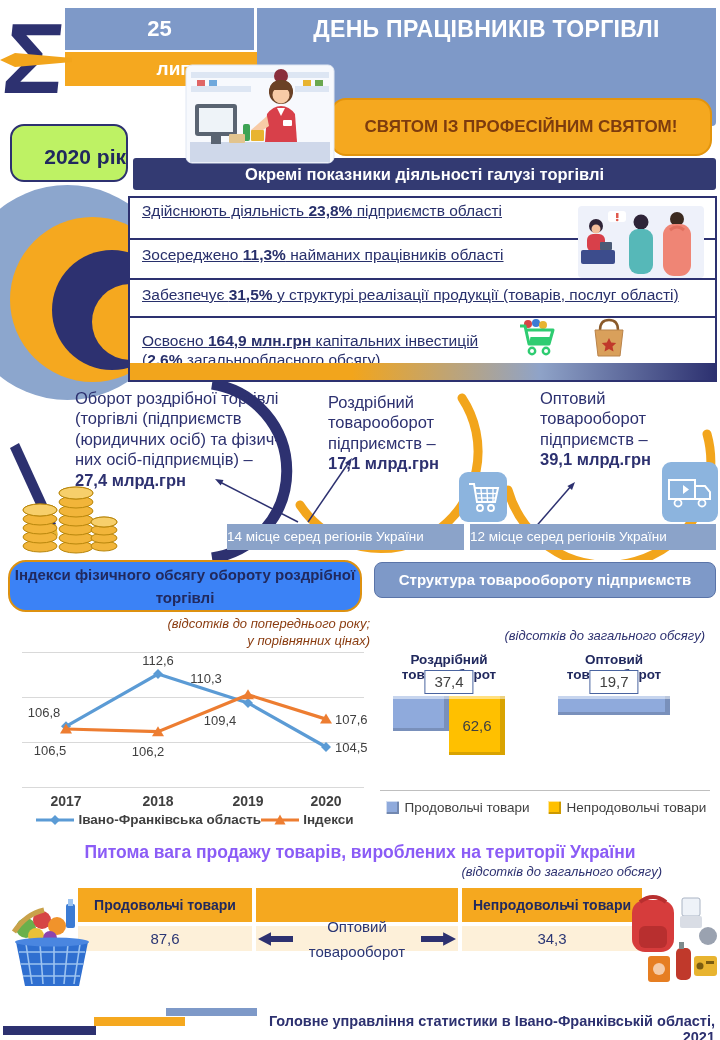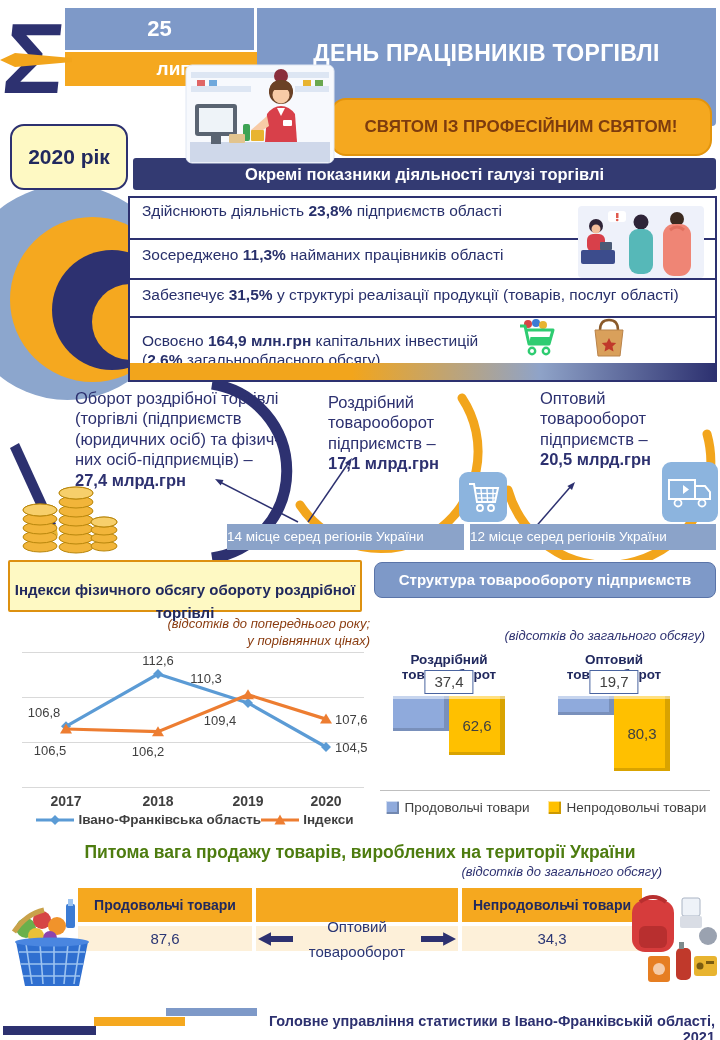--- a/index.html
+++ b/index.html
@@ -7,46 +7,46 @@
         font-family:"Liberation Sans","DejaVu Sans",sans-serif;color:#2d3170;}
   .abs{position:absolute;}
   .b{font-weight:bold;}
   .pre{white-space:pre-line;}
   
   .daybox{left:65px;top:8px;width:189px;height:42px;background:#7e99c8;color:#fff;
           font-weight:bold;font-size:22px;text-align:center;line-height:42px;}
   .monthbox{left:65px;top:52px;width:189px;height:34px;background:#f5a81f;color:#fff;
           font-weight:bold;font-size:19px;text-align:center;line-height:34px;padding-left:26px;}
   .banner{left:257px;top:8px;width:459px;height:118px;background:#7e99c8;border-radius:0 0 4px 4px;}
-  .banner-title{width:100%;text-align:center;margin-top:32px;color:#fff;font-weight:bold;font-size:23px;letter-spacing:.3px;}
+  .banner-title{width:100%;text-align:center;margin-top:8px;color:#fff;font-weight:bold;font-size:23px;letter-spacing:.3px;}
   .greeting{left:330px;top:98px;width:382px;height:58px;background:#f5a81f;border:2px solid #e3940c;
             border-radius:16px;box-sizing:border-box;text-align:center;line-height:54px;
             color:#7d3c0e;font-weight:bold;font-size:17px;z-index:4;}
-  .yearbadge{left:10px;top:124px;width:118px;height:66px;background:#fef9c3;border:2px solid #2d3170;
-             border-radius:14px;box-sizing:border-box;text-align:center;line-height:62px;
+  .yearbadge{left:10px;top:124px;width:118px;height:58px;background:#bef264;border:2px solid #2d3170;
+             border-radius:14px;box-sizing:border-box;text-align:right;line-height:62px;
              color:#21295e;font-weight:bold;font-size:21px;z-index:4;}
   .sectionbar{left:133px;top:158px;width:583px;height:32px;background:#333a72;border-radius:3px;
               text-align:center;line-height:32px;color:#fff;font-weight:bold;font-size:16.5px;z-index:3;}
   
   .panel{left:128px;top:196px;width:589px;height:186px;background:#fff;border:2px solid #2d3170;
          box-sizing:border-box;z-index:3;}
   .ind-row{position:absolute;left:0;width:100%;box-sizing:border-box;border-bottom:2px solid #2d3170;
-           padding:4px 10px 0 12px;font-size:15.5px;color:#28306b;line-height:1.22;}
+           padding:4px 10px 0 12px;font-size:15.5px;color:#28306b;line-height:1.22;text-decoration:underline;}
   .gradstrip{position:absolute;left:0;bottom:0;width:100%;height:17px;
              background:linear-gradient(90deg,#f2a51c 0%,#f2a51c 38%,#8fa3c8 70%,#2d3170 100%);}
   .circle{position:absolute;border-radius:50%;z-index:1;}
   
   .tur-text{position:absolute;z-index:3;color:#2d3170;font-size:16px;line-height:1.24;}
   .badge{position:absolute;background:#8ba3c9;color:#fff;text-align:left;font-size:13.5px;
          line-height:26px;height:26px;z-index:4;}
   .tile{position:absolute;background:#8cb4de;border-radius:9px;z-index:3;}
   
-  .chart-h-left{left:8px;top:560px;width:354px;height:52px;background:#fef9c3;border:2px solid #dd9110;
-     border-radius:2px;box-sizing:border-box;text-align:center;color:#21295e;font-weight:bold;
-     font-size:15px;line-height:1.55;padding-top:16px;z-index:2;}
+  .chart-h-left{left:8px;top:560px;width:354px;height:52px;background:#3b82f6;border:2px solid #dd9110;
+     border-radius:18px;box-sizing:border-box;text-align:center;color:#21295e;font-weight:bold;
+     font-size:15px;line-height:1.55;padding-top:1px;z-index:2;}
   .chart-h-right{left:374px;top:562px;width:342px;height:36px;background:#7e99c8;border:1px solid #5a74a8;
      border-radius:8px;box-sizing:border-box;text-align:center;color:#fff;font-weight:bold;
      font-size:15px;line-height:34px;z-index:2;}
   .subtitle-left{left:90px;top:616px;width:280px;text-align:right;color:#8a3c10;
      font-style:italic;font-size:13px;line-height:1.3;}
   .subtitle-right{left:450px;top:628px;width:255px;text-align:right;color:#2d3170;
      font-style:italic;font-size:13px;}
   .dlabel{font-family:"Liberation Sans",sans-serif;font-size:13px;fill:#404040;}
   .xlabel{font-family:"Liberation Sans",sans-serif;font-size:14px;font-weight:bold;fill:#404040;}
   .legend-row{display:flex;align-items:center;justify-content:center;
@@ -57,21 +57,21 @@
   .seg{width:100%;box-shadow:inset 0 3px 0 rgba(255,255,255,.5), inset -5px -3px 0 rgba(0,0,0,.15);}
   .seg-food{background:#8faadc;}
   .seg-nonfood{background:#ffc000;display:flex;align-items:center;justify-content:center;
      font-size:15px;color:#404040;}
   .callout{position:absolute;top:-26px;left:50%;transform:translateX(-50%);background:#fff;
      border:1.5px solid #4a64a0;padding:0 9px;font-size:15px;color:#404040;line-height:22px;}
   .axisline{position:absolute;left:380px;top:790px;width:330px;height:1px;background:#bfbfbf;}
   .sq{display:inline-block;width:13px;height:13px;margin-right:6px;vertical-align:-2px;
       box-shadow:inset 1px 1px 0 rgba(255,255,255,.6), inset -2px -2px 0 rgba(0,0,0,.2);}
   
-  .bt-title{left:0;top:842px;width:720px;text-align:center;color:#4d7c0f;font-weight:bold;font-size:17.5px;}
+  .bt-title{left:0;top:842px;width:720px;text-align:center;color:#8b5cf6;font-weight:bold;font-size:17.5px;}
   .bt-sub{left:400px;top:864px;width:262px;text-align:right;color:#2d3170;font-style:italic;font-size:13px;}
   .tbl{left:78px;top:888px;width:564px;z-index:2;}
   .trow{display:flex;margin-bottom:4px;}
   .hcell{background:#f5a81f;color:#21295e;font-weight:bold;font-size:14px;text-align:center;
          line-height:34px;height:34px;}
   .ccell{font-size:15px;color:#2b3674;text-align:center;line-height:25px;height:25px;}
   .c1{width:174px;margin-right:4px;}
   .c2{width:202px;margin-right:4px;display:flex;align-items:center;justify-content:space-between;}
   .c3{width:180px;}
   .r1bg{background:#fdf0d9;}
@@ -233,21 +233,21 @@
 (юридичних осіб) та фізич-
 них осіб-підприємців) –
 </span><span class="b">27,4 млрд.грн</span></div>
   <div class="tur-text pre" style="left:328px;top:392px;width:140px;font-size:16.5px;"><span>Роздрібний
 товарооборот
 підприємств –
 </span><span class="b">17,1 млрд.грн</span></div>
   <div class="tur-text pre" style="left:540px;top:388px;width:150px;font-size:16.5px;"><span>Оптовий
 товарооборот
 підприємств –
-</span><span class="b">20,5 млрд.грн</span></div>
+</span><span class="b">39,1 млрд.грн</span></div>
 
   <div class="tile" style="left:459px;top:472px;width:48px;height:50px;">
     <svg width="48" height="50" viewBox="0 0 48 50">
       <path d="M10 12 L15 12 L18 30 L36 30 L39 16 L16.5 16" fill="none" stroke="#fff" stroke-width="2"></path>
       <line x1="22" y1="17" x2="23" y2="29" stroke="#fff" stroke-width="1.4"></line>
       <line x1="28" y1="17" x2="28.5" y2="29" stroke="#fff" stroke-width="1.4"></line>
       <line x1="34" y1="17" x2="34" y2="29" stroke="#fff" stroke-width="1.4"></line>
       <line x1="17.5" y1="21.5" x2="37.8" y2="21.5" stroke="#fff" stroke-width="1.4"></line>
       <line x1="18.5" y1="26" x2="37" y2="26" stroke="#fff" stroke-width="1.4"></line>
       <circle cx="21" cy="36" r="3" fill="none" stroke="#fff" stroke-width="1.8"></circle>
@@ -320,21 +320,20 @@
   <div class="cat-title" style="left:539px;width:150px;">Оптовий товарооборот</div>
 
   <div class="bar" style="left:393px;">
     <div class="callout">37,4</div>
     <div class="seg seg-food" style="height: 37.4%;"></div>
     <div class="seg seg-nonfood" style="height: 62.6%;">62,6</div>
   </div>
   <div class="bar" style="left:558px;">
     <div class="callout">19,7</div>
     <div class="seg seg-food" style="height: 19.7%;"></div>
-    <div class="seg seg-nonfood" style="height: 80.3%;">80,3</div>
   </div>
   <div class="axisline"></div>
   <div class="abs legend-row" style="left:376px;top:800px;width:340px;gap:18px;font-weight:400;">
     <span><span class="sq" style="background:#8faadc;"></span><span>Продовольчі товари</span></span>
     <span><span class="sq" style="background:#ffc000;"></span><span>Непродовольчі товари</span></span>
   </div>
 
   <div class="abs bt-title">Питома вага продажу товарів, вироблених на території України</div>
   <div class="abs bt-sub">(відсотків до загального обсягу)</div>
 

